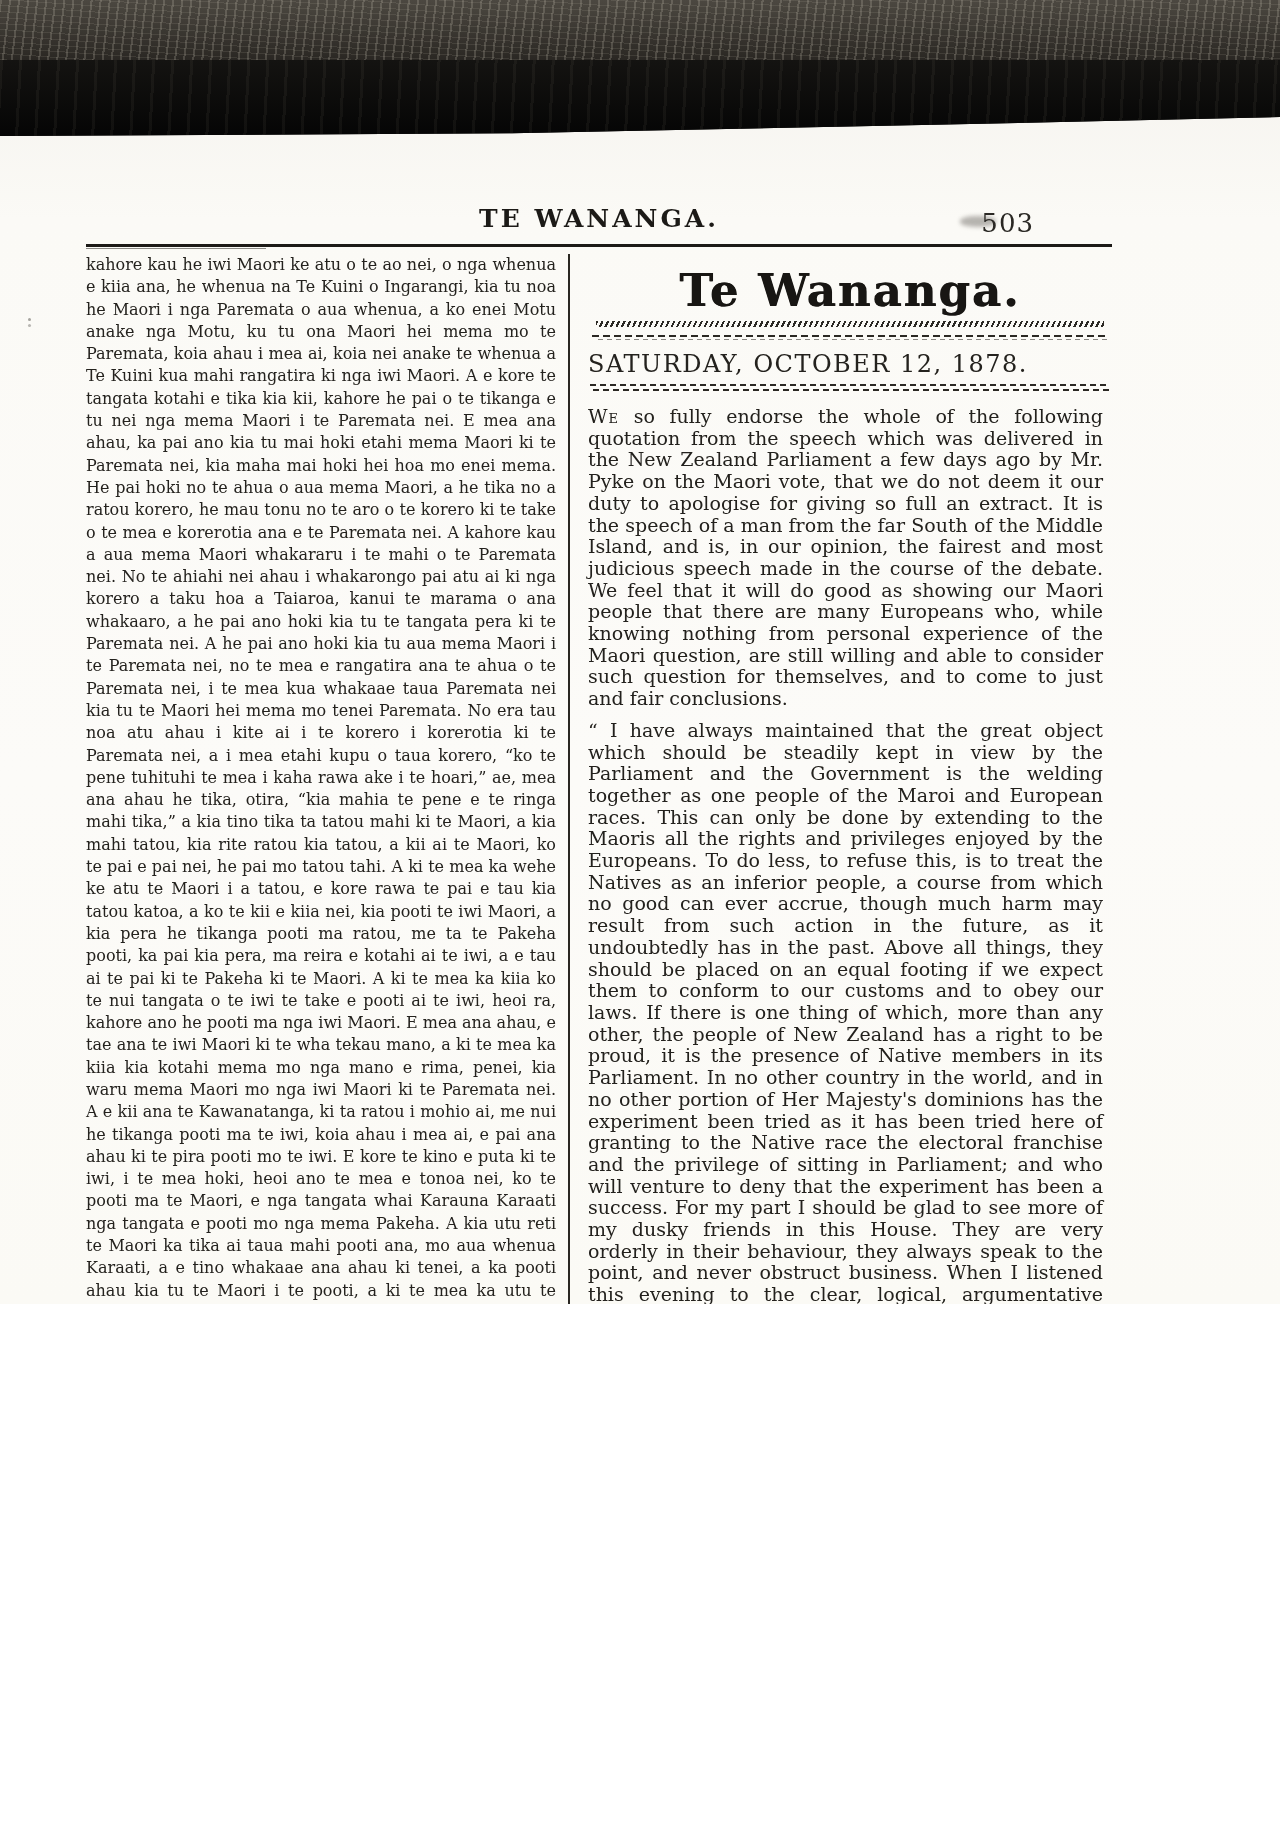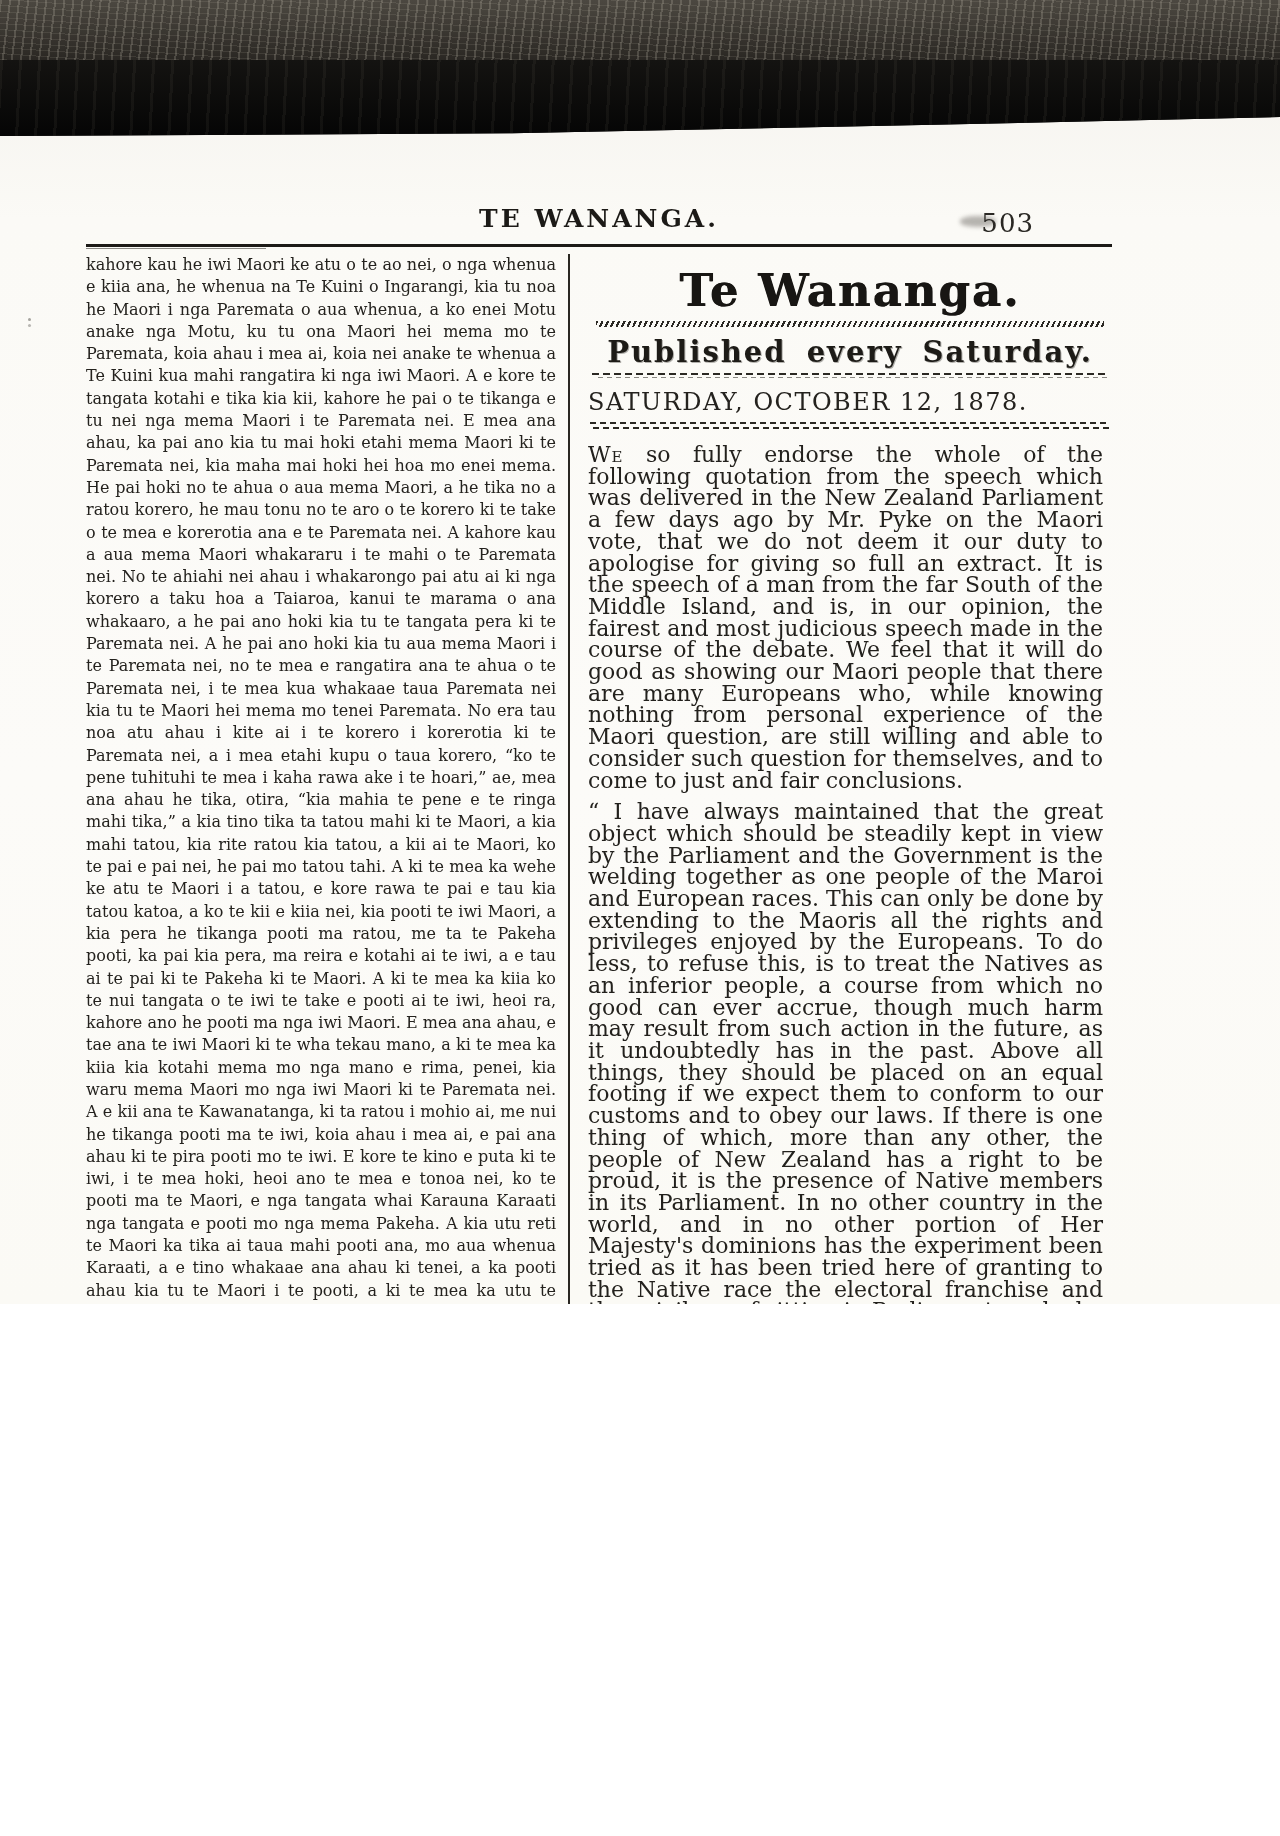--- a/index.html
+++ b/index.html
@@ -78,21 +78,21 @@
   .rule-eq{
     height:8px;margin:2px 2px 14px 2px;
     background-image:
       repeating-linear-gradient(90deg,#2b2823 0 6px,rgba(0,0,0,0) 6px 10px),
       repeating-linear-gradient(90deg,#2b2823 0 6px,rgba(0,0,0,0) 6px 10px);
     background-size:100% 2px,100% 2px;
     background-position:0 0,3px 5px;
     background-repeat:no-repeat;
   }
   .col-right .body p{
-    margin:0 9px 10px 0;font-size:22px;line-height:21.7px;text-align:justify;
+    margin:0 9px 10px 0;font-size:19px;line-height:21.7px;text-align:justify;
   }
   .lead{font-variant:small-caps;letter-spacing:1px;}
   
   .artifact{position:absolute;background:rgba(60,58,52,.45);border-radius:50%;}
   .artifact.a1{left:298px;top:1792px;width:3px;height:3px;box-shadow:0 7px 0 rgba(60,58,52,.45);}
   .artifact.a2{left:560px;top:1818px;width:5px;height:4px;filter:blur(1px);}
   .artifact.a3{left:28px;top:318px;width:3px;height:3px;box-shadow:0 6px 0 rgba(60,58,52,.35);}
 </style>
 </head>
 <body>
@@ -115,21 +115,20 @@
 
     <div class="col-left">
       <p>kahore kau he iwi Maori ke atu o te ao nei, o nga whenua e kiia ana, he whenua na Te Kuini o Ingarangi, kia tu noa he Maori i nga Paremata o aua whenua, a ko enei Motu anake nga Motu, ku tu ona Maori hei mema mo te Paremata, koia ahau i mea ai, koia nei anake te whenua a Te Kuini kua mahi rangatira ki nga iwi Maori. A e kore te tangata kotahi e tika kia kii, kahore he pai o te tikanga e tu nei nga mema Maori i te Paremata nei. E mea ana ahau, ka pai ano kia tu mai hoki etahi mema Maori ki te Paremata nei, kia maha mai hoki hei hoa mo enei mema. He pai hoki no te ahua o aua mema Maori, a he tika no a ratou korero, he mau tonu no te aro o te korero ki te take o te mea e korerotia ana e te Paremata nei. A kahore kau a aua mema Maori whakararu i te mahi o te Paremata nei. No te ahiahi nei ahau i whakarongo pai atu ai ki nga korero a taku hoa a Taiaroa, kanui te marama o ana whakaaro, a he pai ano hoki kia tu te tangata pera ki te Paremata nei. A he pai ano hoki kia tu aua mema Maori i te Paremata nei, no te mea e rangatira ana te ahua o te Paremata nei, i te mea kua whakaae taua Paremata nei kia tu te Maori hei mema mo tenei Paremata. No era tau noa atu ahau i kite ai i te korero i korerotia ki te Paremata nei, a i mea etahi kupu o taua korero, “ko te pene tuhituhi te mea i kaha rawa ake i te hoari,” ae, mea ana ahau he tika, otira, “kia mahia te pene e te ringa mahi tika,” a kia tino tika ta tatou mahi ki te Maori, a kia mahi tatou, kia rite ratou kia tatou, a kii ai te Maori, ko te pai e pai nei, he pai mo tatou tahi. A ki te mea ka wehe ke atu te Maori i a tatou, e kore rawa te pai e tau kia tatou katoa, a ko te kii e kiia nei, kia pooti te iwi Maori, a kia pera he tikanga pooti ma ratou, me ta te Pakeha pooti, ka pai kia pera, ma reira e kotahi ai te iwi, a e tau ai te pai ki te Pakeha ki te Maori. A ki te mea ka kiia ko te nui tangata o te iwi te take e pooti ai te iwi, heoi ra, kahore ano he pooti ma nga iwi Maori. E mea ana ahau, e tae ana te iwi Maori ki te wha tekau mano, a ki te mea ka kiia kia kotahi mema mo nga mano e rima, penei, kia waru mema Maori mo nga iwi Maori ki te Paremata nei. A e kii ana te Kawanatanga, ki ta ratou i mohio ai, me nui he tikanga pooti ma te iwi, koia ahau i mea ai, e pai ana ahau ki te pira pooti mo te iwi. E kore te kino e puta ki te iwi, i te mea hoki, heoi ano te mea e tonoa nei, ko te pooti ma te Maori, e nga tangata whai Karauna Karaati nga tangata e pooti mo nga mema Pakeha. A kia utu reti te Maori ka tika ai taua mahi pooti ana, mo aua whenua Karaati, a e tino whakaae ana ahau ki tenei, a ka pooti ahau kia tu te Maori i te pooti, a ki te mea ka utu te Maori i te reti, me pooti aia mo te mema Pakeha mo te Paremata nei. A i au e tu mema ana i te Paremata nei, ka penei tonu aku kupu, me tuku te Maori kia tu i nga tikanga mea katoa e tu nei te iwi Pakeha, he mea hoki kia tika ano i te Maori nga mea katoa e kiia ana e te Ture.</p>
     </div>
 
     <div class="col-divider"></div>
 
     <div class="col-right">
       <div class="masthead">Te Wananga.</div>
       <div class="rule-wavy"></div>
-      <div class="published">Published every Saturday.</div>
       <div class="rule-dash"></div>
       <div class="dateline">SATURDAY, OCTOBER 12, 1878.</div>
       <div class="rule-eq"></div>
 
       <div class="body">
         <p>
           <span class="lead">We</span>
           <span>so fully endorse the whole of the following quotation from the speech which was delivered in the New Zealand Parliament a few days ago by Mr. Pyke on the Maori vote, that we do not deem it our duty to apologise for giving so full an extract. It is the speech of a man from the far South of the Middle Island, and is, in our opinion, the fairest and most judicious speech made in the course of the debate. We feel that it will do good as showing our Maori people that there are many Europeans who, while knowing nothing from personal experience of the Maori question, are still willing and able to consider such question for themselves, and to come to just and fair conclusions.</span>
         </p>
         <p>“ I have always maintained that the great object which should be steadily kept in view by the Parliament and the Government is the welding together as one people of the Maroi and European races. This can only be done by extending to the Maoris all the rights and privileges enjoyed by the Europeans. To do less, to refuse this, is to treat the Natives as an inferior people, a course from which no good can ever accrue, though much harm may result from such action in the future, as it undoubtedly has in the past. Above all things, they should be placed on an equal footing if we expect them to conform to our customs and to obey our laws. If there is one thing of which, more than any other, the people of New Zealand has a right to be proud, it is the presence of Native members in its Parliament. In no other country in the world, and in no other portion of Her Majesty's dominions has the experiment been tried as it has been tried here of granting to the Native race the electoral franchise and the privilege of sitting in Parliament; and who will venture to deny that the experiment has been a success. For my part I should be glad to see more of my dusky friends in this House. They are very orderly in their behaviour, they always speak to the point, and never obstruct business. When I listened this evening to the clear, logical, argumentative speech of my honorable friend the member for the Southern Maori District, Mr. Taiaroa, I felt that it was not only creditable to himself, but also to the Parliament which has opened its doors to him and his colleagues of the Native race. I remember reading one of the grandest speeches ever delivered in this House on the Native question some years ago. It concluded with the familiar quotation ‘The pen is mightier than the sword.’ And so it is, sir, when it is ‘ in the hands of men entirely just.’ Let us then be entirely just to the Maoris. Let us raise them</p>

